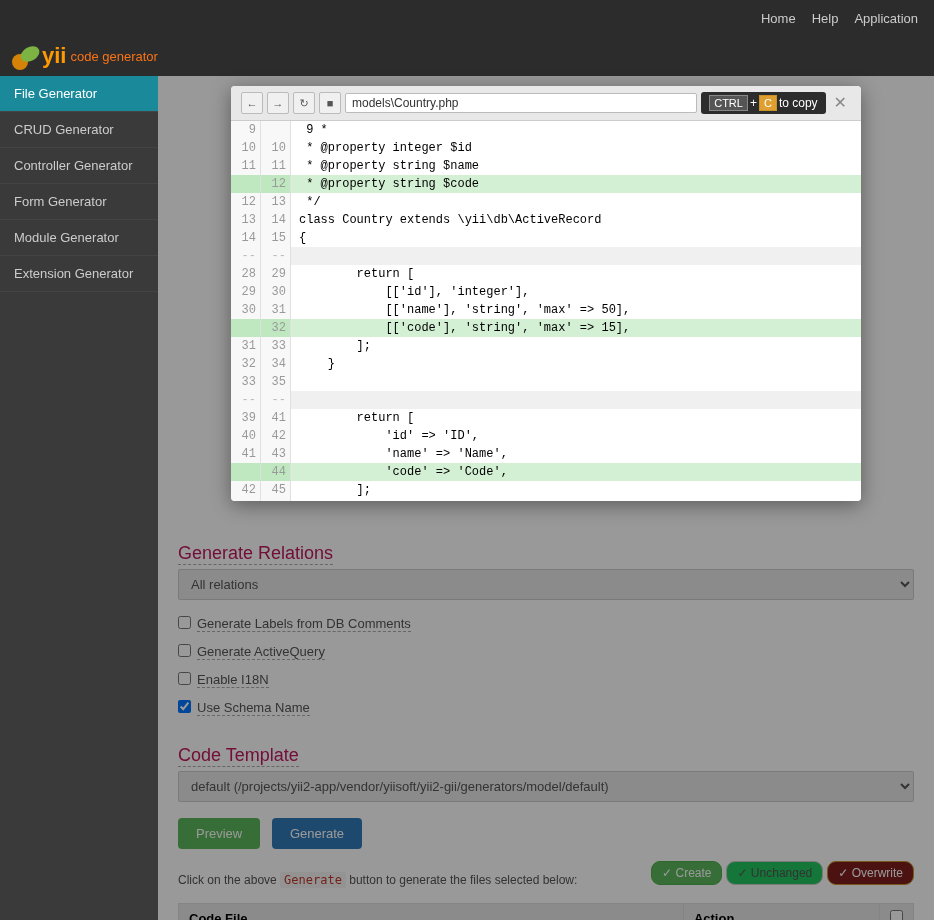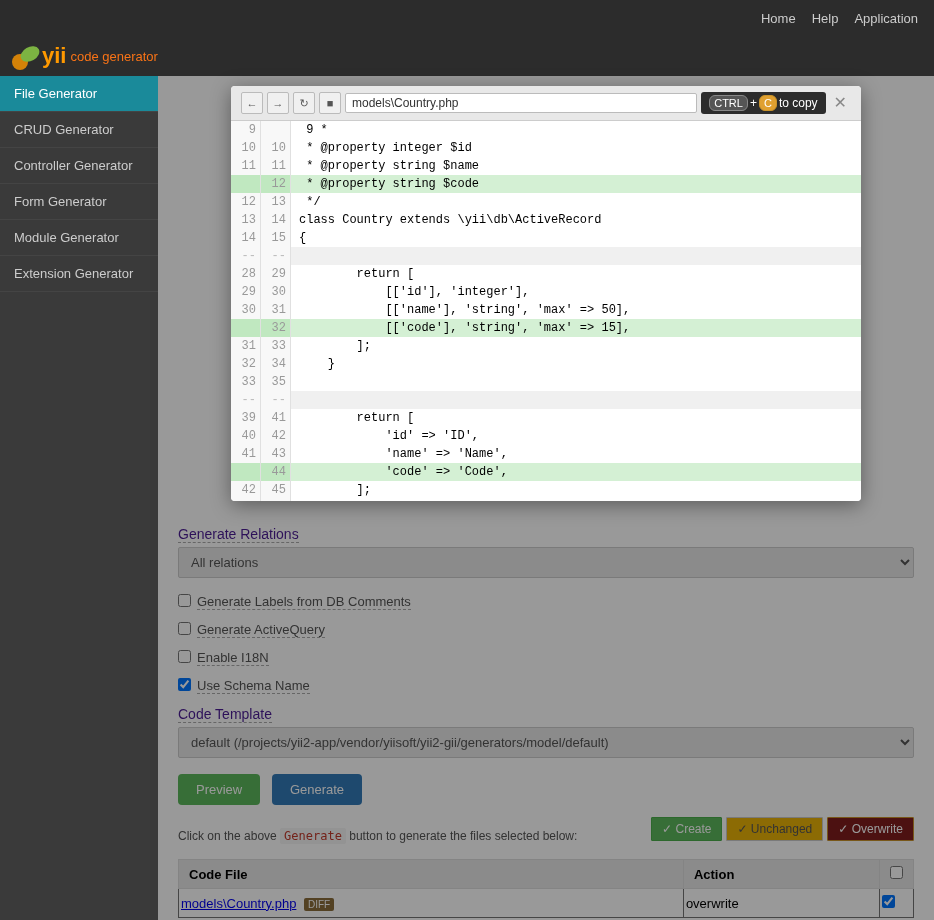--- a/index.html
+++ b/index.html
@@ -81,25 +81,26 @@
       background: #fff;
       padding: 20px;
       position: relative;
     }
 
     
     .form-group {
       margin-bottom: 16px;
     }
     .form-label {
-      font-size: 14px;
-      color: #4c1d95;
+      font-size: 18px;
+      color: #be185d;
       margin-bottom: 4px;
       border-bottom: 1px dashed #aaa;
       display: inline-block;
+      margin-top: 17px;
     }
     .form-control {
       width: 100%;
       padding: 6px 8px;
       border: 1px solid #ccc;
       border-radius: 2px;
       font-size: 13px;
       background: #f9f9f9;
     }
     .form-control-select {
@@ -148,30 +149,30 @@
     }
     .generate-note code {
       background: #f5f5f5;
       padding: 1px 4px;
       border-radius: 2px;
       color: #c0392b;
       font-size: 12px;
     }
     .status-btn {
       padding: 4px 10px;
-      border-radius: 1px;
+      border-radius: 9px;
       border: 1px solid #ccc;
       font-size: 12px;
       cursor: pointer;
       display: flex;
       align-items: center;
       gap: 4px;
     }
     .status-btn.create { background: #5cb85c; color: #fff; border-color: #4cae4c; }
-    .status-btn.unchanged { background: #eab308; color: #555; }
+    .status-btn.unchanged { background: #22c55e; color: #555; }
     .status-btn.overwrite { background: #7f1d1d; color: #fff; border-color: #c8922a; }
 
     
     .file-table {
       width: 100%;
       border-collapse: collapse;
       margin-top: 8px;
     }
     .file-table th {
       background: #e8e8e8;
@@ -253,21 +254,21 @@
       border-radius: 3px;
       padding: 3px 8px;
       font-size: 12px;
       display: flex;
       align-items: center;
       gap: 2px;
     }
     .copy-key {
       background: #555;
       border: 1px solid #888;
-      border-radius: 6px;
+      border-radius: 0;
       padding: 1px 4px;
       font-size: 11px;
     }
     .copy-key.c-key {
       background: #e0a030;
       border-color: #c8922a;
     }
     .modal-close {
       background: none;
       border: none;

